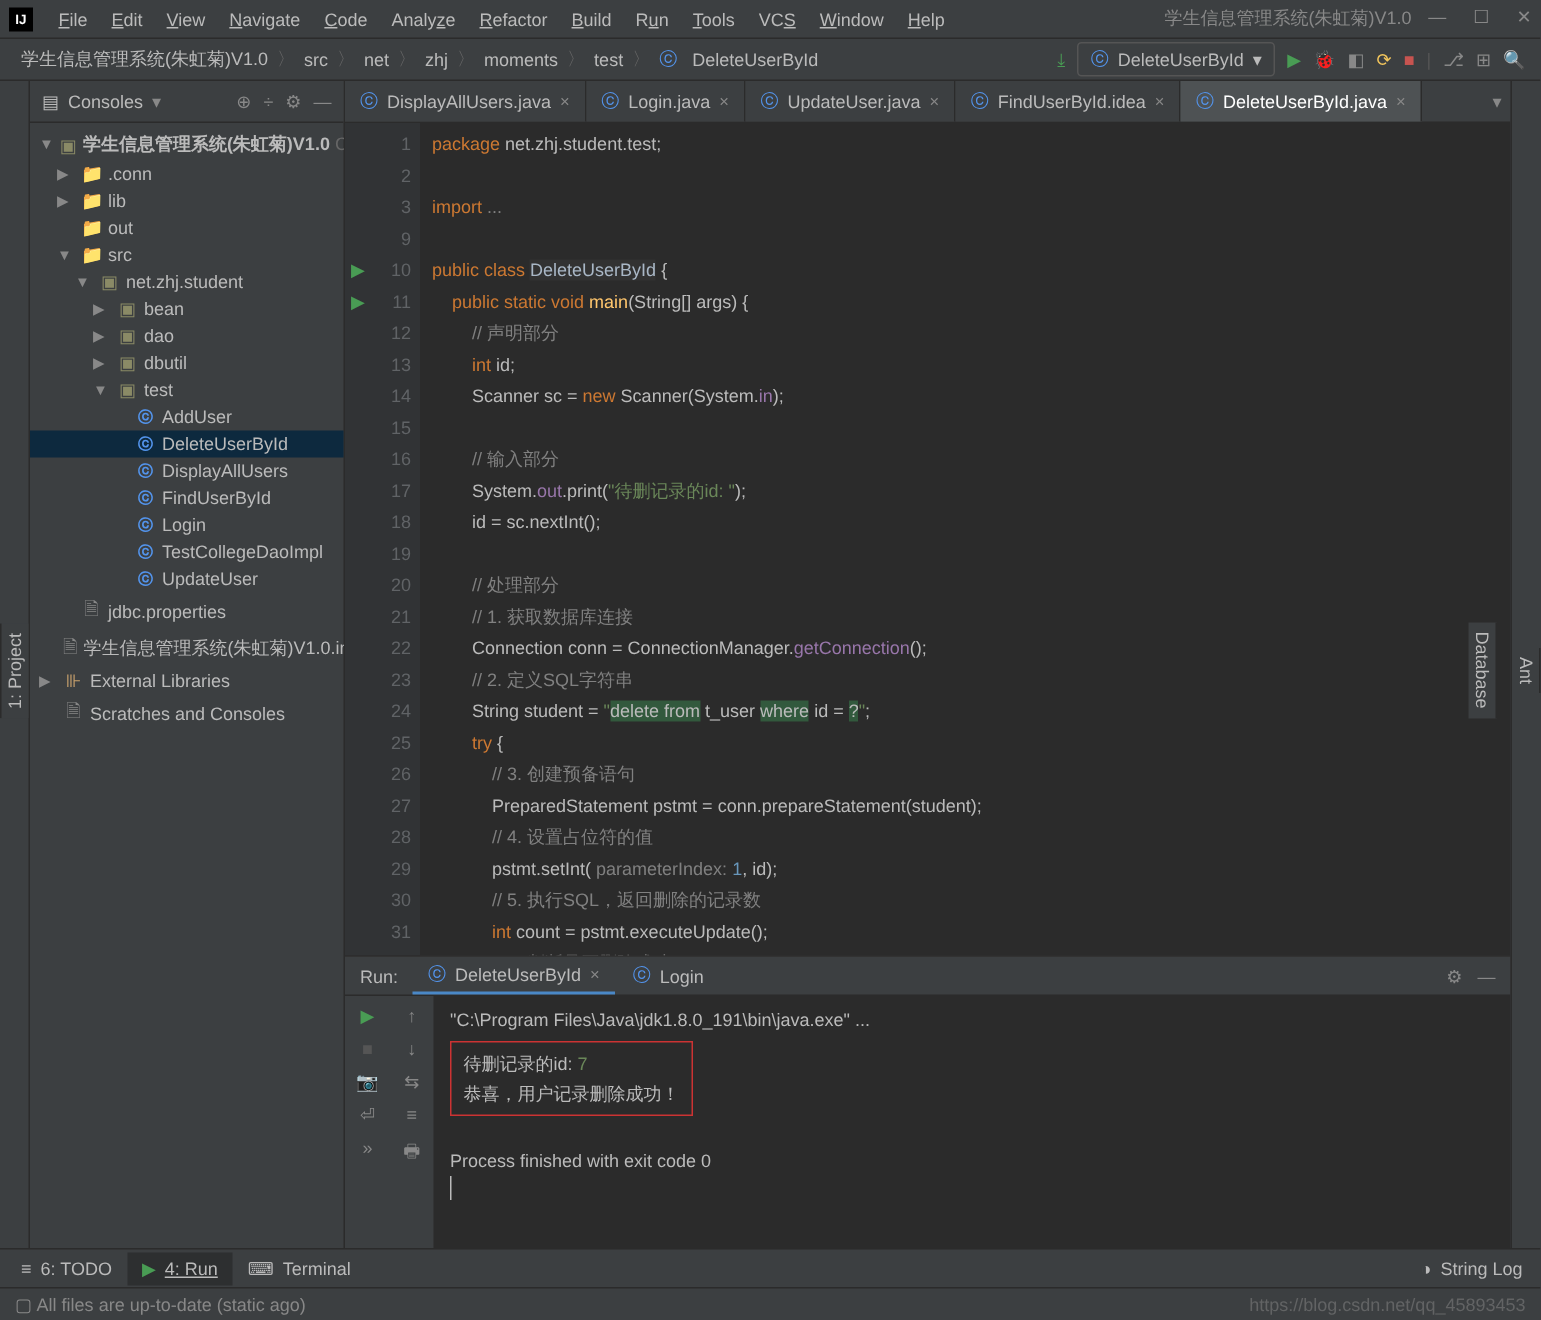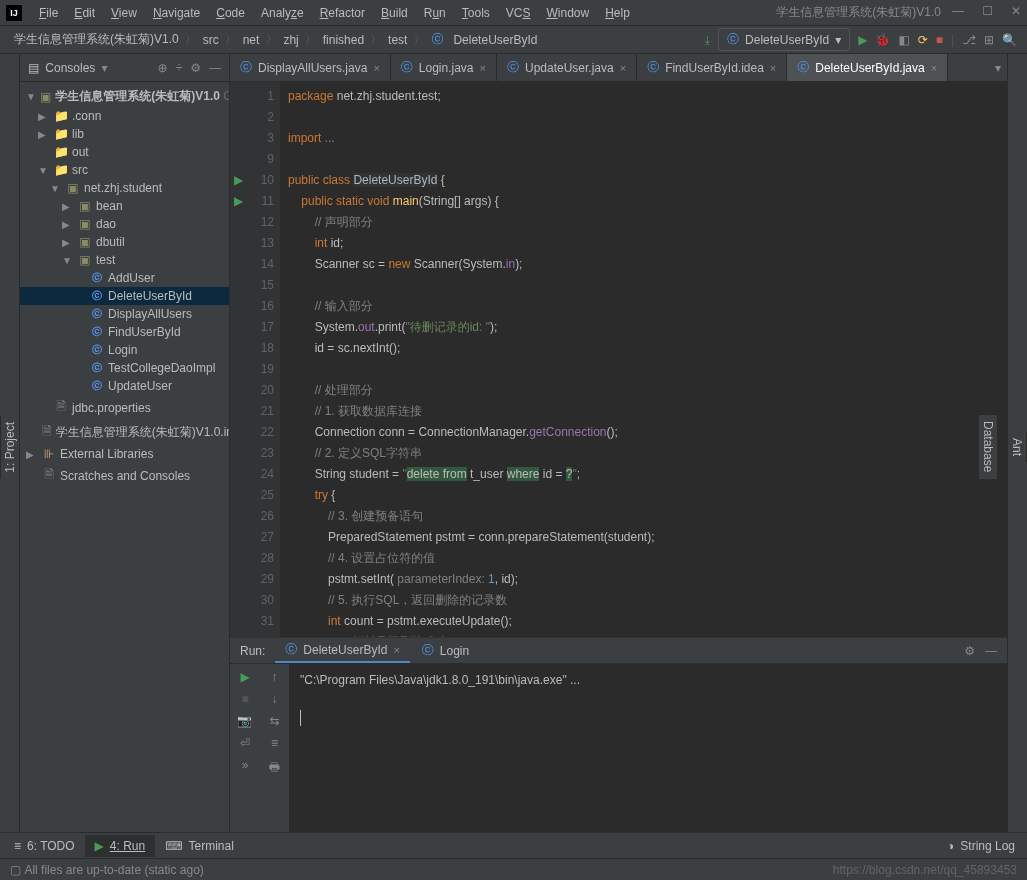--- a/index.html
+++ b/index.html
@@ -106,21 +106,21 @@
 <div class="toolbar">
   <div class="breadcrumb">
     <span class="bc">学生信息管理系统(朱虹菊)V1.0</span>
       <span class="sep">〉</span>
     <span class="bc">src</span>
       <span class="sep">〉</span>
     <span class="bc">net</span>
       <span class="sep">〉</span>
     <span class="bc">zhj</span>
       <span class="sep">〉</span>
-    <span class="bc">finished</span>
+    <span class="bc">moments</span>
       <span class="sep">〉</span>
     <span class="bc">test</span>
       <span class="sep">〉</span>
     <span class="bc" style="color:#5394ec">ⓒ</span>
       <span class="bc">DeleteUserById</span>
   </div>
   <div class="toolbar-right">
     <span class="icon-btn" style="color:#499c54">⤓</span>
     <div class="run-config">
       <span style="color:#5394ec">ⓒ</span>
@@ -359,21 +359,26 @@
         </div>
         <div class="run-tools2">
           <span>↑</span>
           <span>↓</span>
           <span>⇆</span>
           <span>≡</span>
           <span>🖶</span>
         </div>
         <div class="console">
           <div>"C:\Program Files\Java\jdk1.8.0_191\bin\java.exe" ...</div>
+          <div class="box">
+            <div><span>待删记录的id: </span><span class="green">7</span></div>
+            <div>恭喜，用户记录删除成功！</div>
+          </div>
           <div style="height:20px"></div>
+          <div>Process finished with exit code 0</div>
           <div style="border-left:1px solid #bbb;height:16px;width:1px"></div>
         </div>
       </div>
     </div>
   </div>
 
   <div class="right-gutter">
     <div class="tab">Ant</div>
     <div class="tab">Database</div>
   </div>

